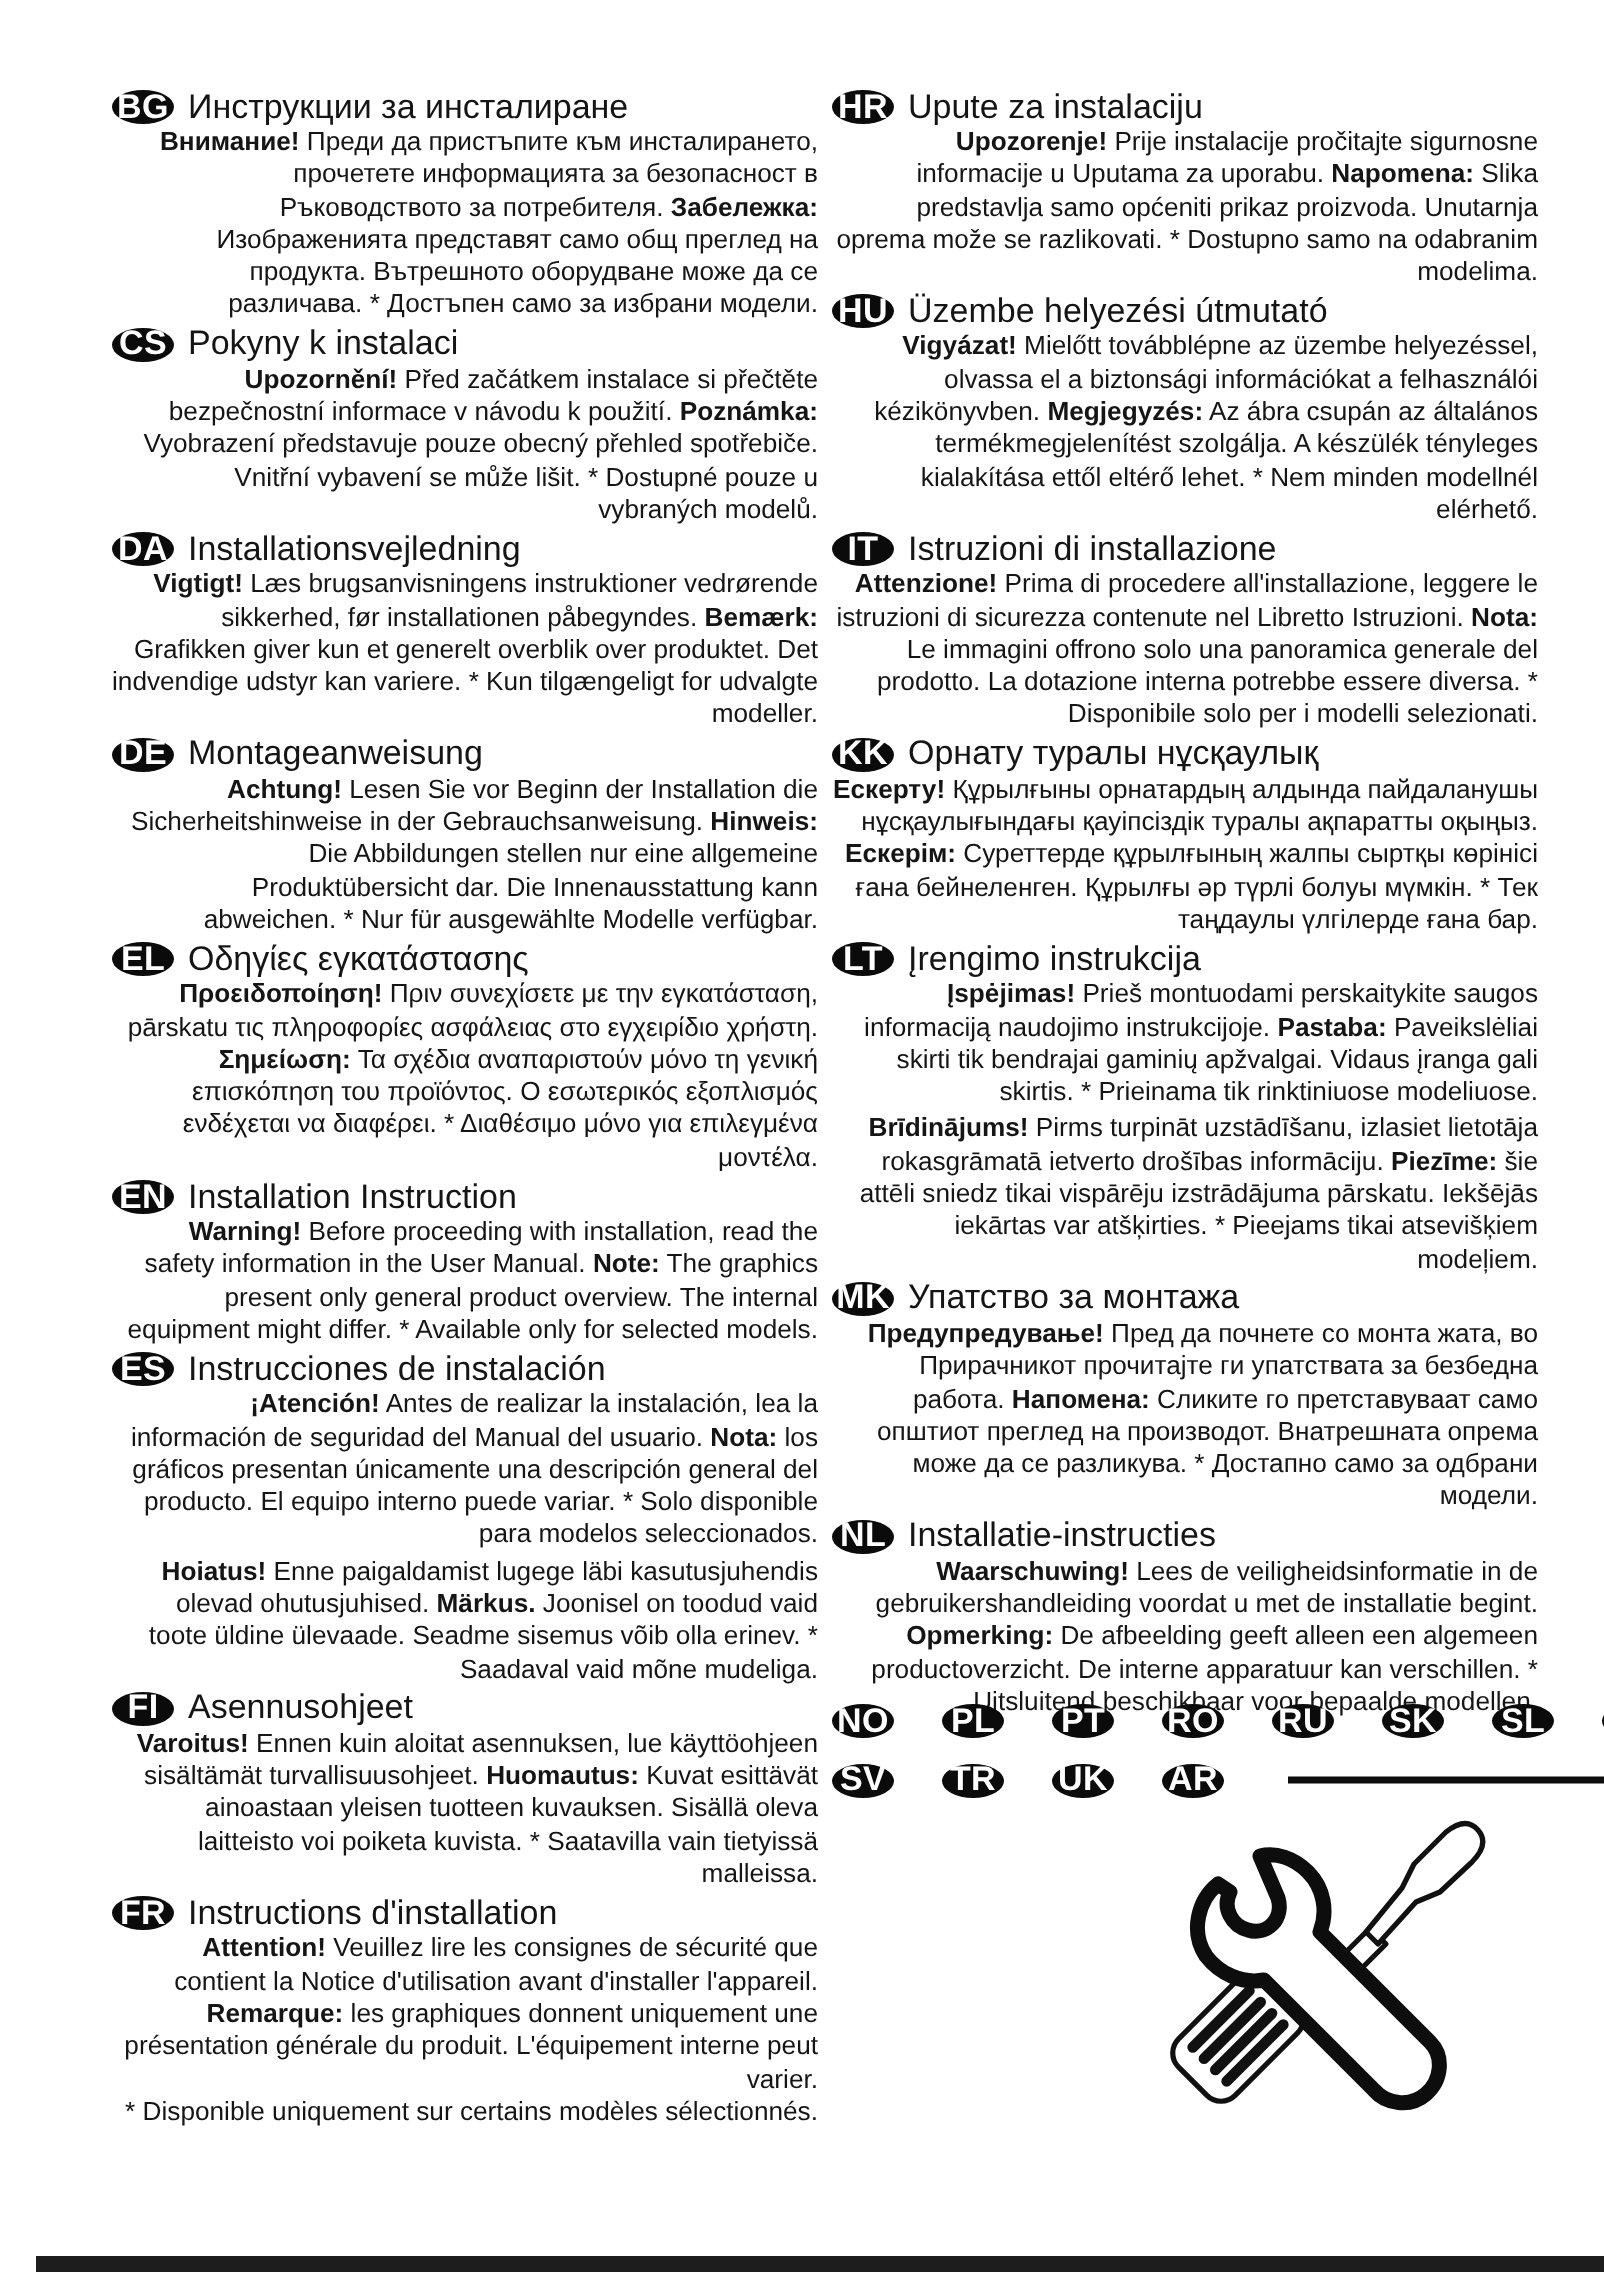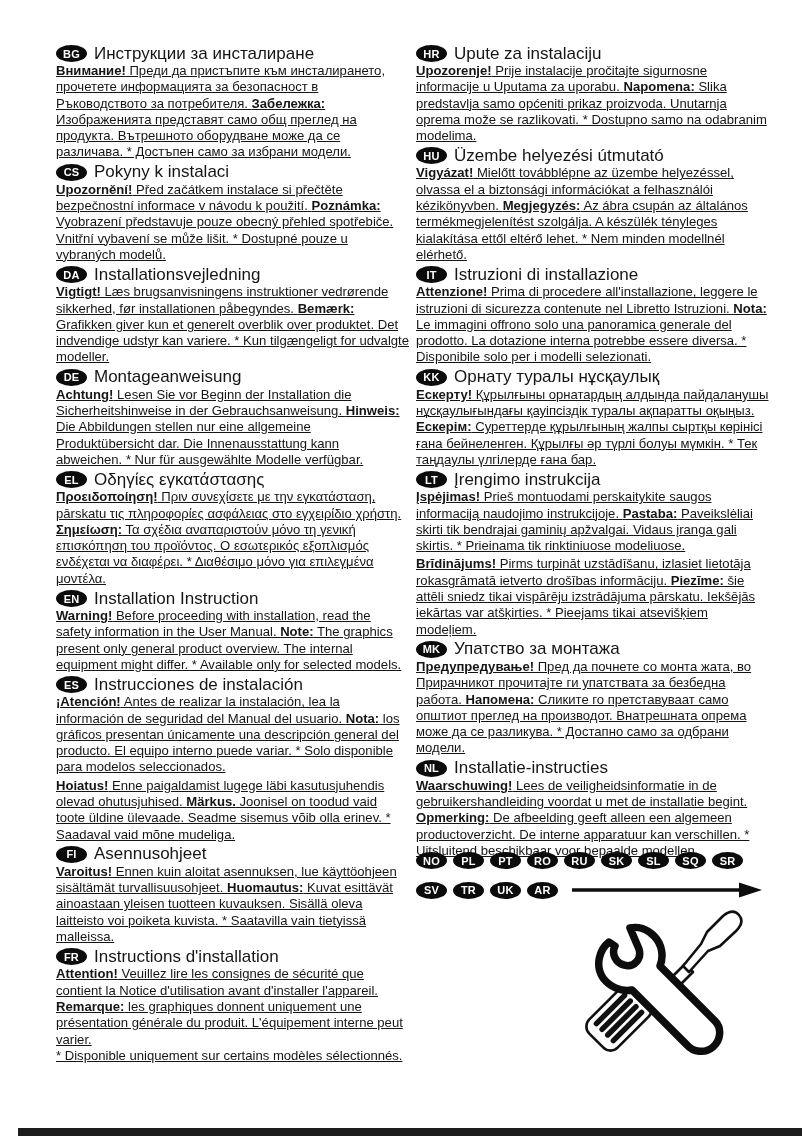--- a/index.html
+++ b/index.html
@@ -13,28 +13,28 @@
   }
   .col{position:absolute;top:44px;width:353px;}
   .col-left{left:56px;}
   .col-right{left:416px;}
   .section{margin:0 0 2px 0;}
   .sec-head{display:flex;align-items:center;gap:7px;height:19px;margin:0;}
   .badge{
     display:inline-flex;align-items:center;justify-content:center;
     min-width:31px;height:17px;border-radius:50%;
     background:#0b0b0b;color:#ffffff;
-    font-weight:bold;font-size:11px;letter-spacing:.2px;
+    font-weight:bold;font-size:17px;letter-spacing:.2px;
     box-sizing:border-box;flex:0 0 auto;
   }
   .sec-title{font-size:17px;white-space:nowrap;}
-  .sec-body{margin:0;font-size:13.1px;line-height:16.3px;text-align:left;text-decoration:underline;}
+  .sec-body{margin:0;font-size:13.1px;line-height:16.3px;text-align:right;}
   .sec-body b{font-weight:bold;}
   .lang-footer{position:absolute;left:416px;top:852px;width:340px;}
-  .badge-row{display:flex;align-items:center;gap:6px;margin-bottom:12px;}
+  .badge-row{display:flex;align-items:center;gap:24px;margin-bottom:12px;}
   .arrow-wrap{flex:1;display:flex;align-items:center;margin-left:8px;}
   .tools-wrap{position:absolute;left:583px;top:906px;width:160px;height:160px;}
   .bottom-bar{position:absolute;left:18px;right:0;top:1128px;height:8px;background:#1d1d1d;}
 </style>
 </head>
 <body>
 
 <div class="page">
 
   <div class="col col-left" id="colLeft">

